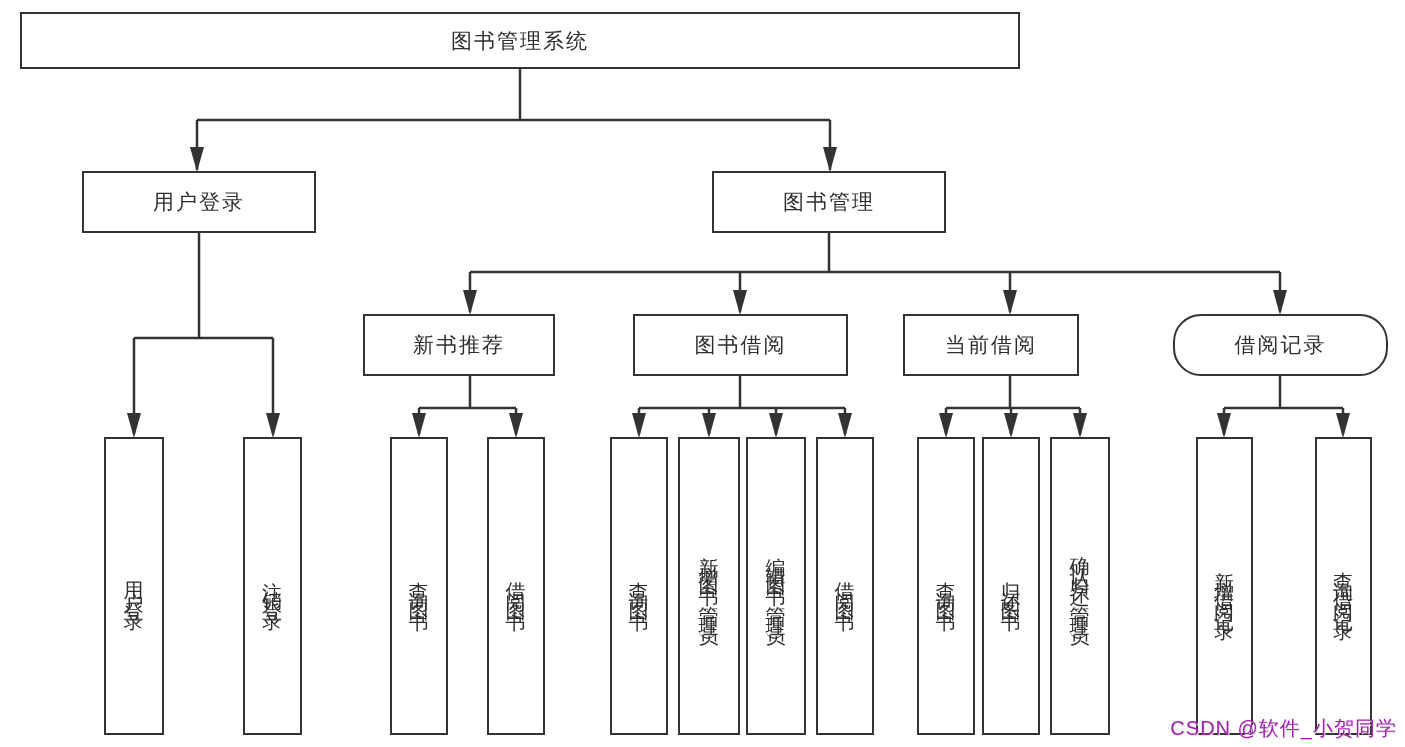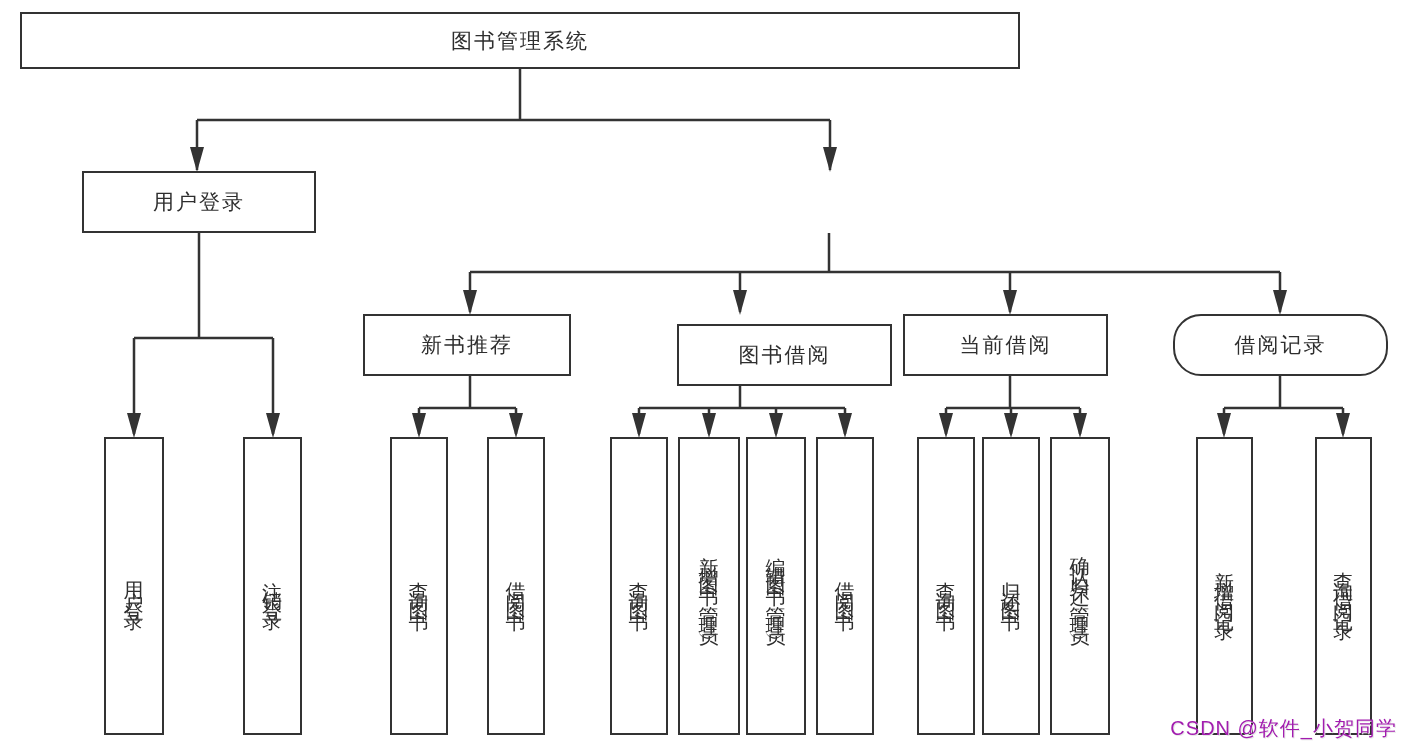--- a/index.html
+++ b/index.html
@@ -89,28 +89,31 @@
       M1217,413 L1231,413 L1224,438 Z  M1336,413 L1350,413 L1343,438 Z"></path>
   </svg>
 
   <div class="node h" style="left:20px; top:12px; width:1000px; height:57px;">
     <span>图书管理系统</span>
   </div>
 
   <div class="node h" style="left:82px; top:171px; width:234px; height:62px;">
     <span>用户登录</span>
   </div>
+  <div class="node h" style="left:712px; top:171px; width:234px; height:62px;">
+    <span>图书管理</span>
+  </div>
 
-  <div class="node h" style="left:363px; top:314px; width:208px; height:62px;">
+  <div class="node h" style="left:363px; top:314px; width:192px; height:62px;">
     <span>新书推荐</span>
   </div>
-  <div class="node h" style="left:633px; top:324px; width:215px; height:62px;margin-left:44px;">
+  <div class="node h" style="left:633px; top:314px; width:215px; height:62px;">
     <span>图书借阅</span>
   </div>
-  <div class="node h" style="left:903px; top:314px; width:205px; height:62px;">
+  <div class="node h" style="left:903px; top:314px; width:176px; height:62px;">
     <span>当前借阅</span>
   </div>
   <div class="node h" style="left:1173px; top:314px; width:215px; height:62px;border-radius:28px;">
     <span>借阅记录</span>
   </div>
 
   <div class="node leaf" style="left:104px; width:60px;">
     <span class="vtext">用户登录</span>
   </div>
   <div class="node leaf" style="left:243px; width:59px;">

